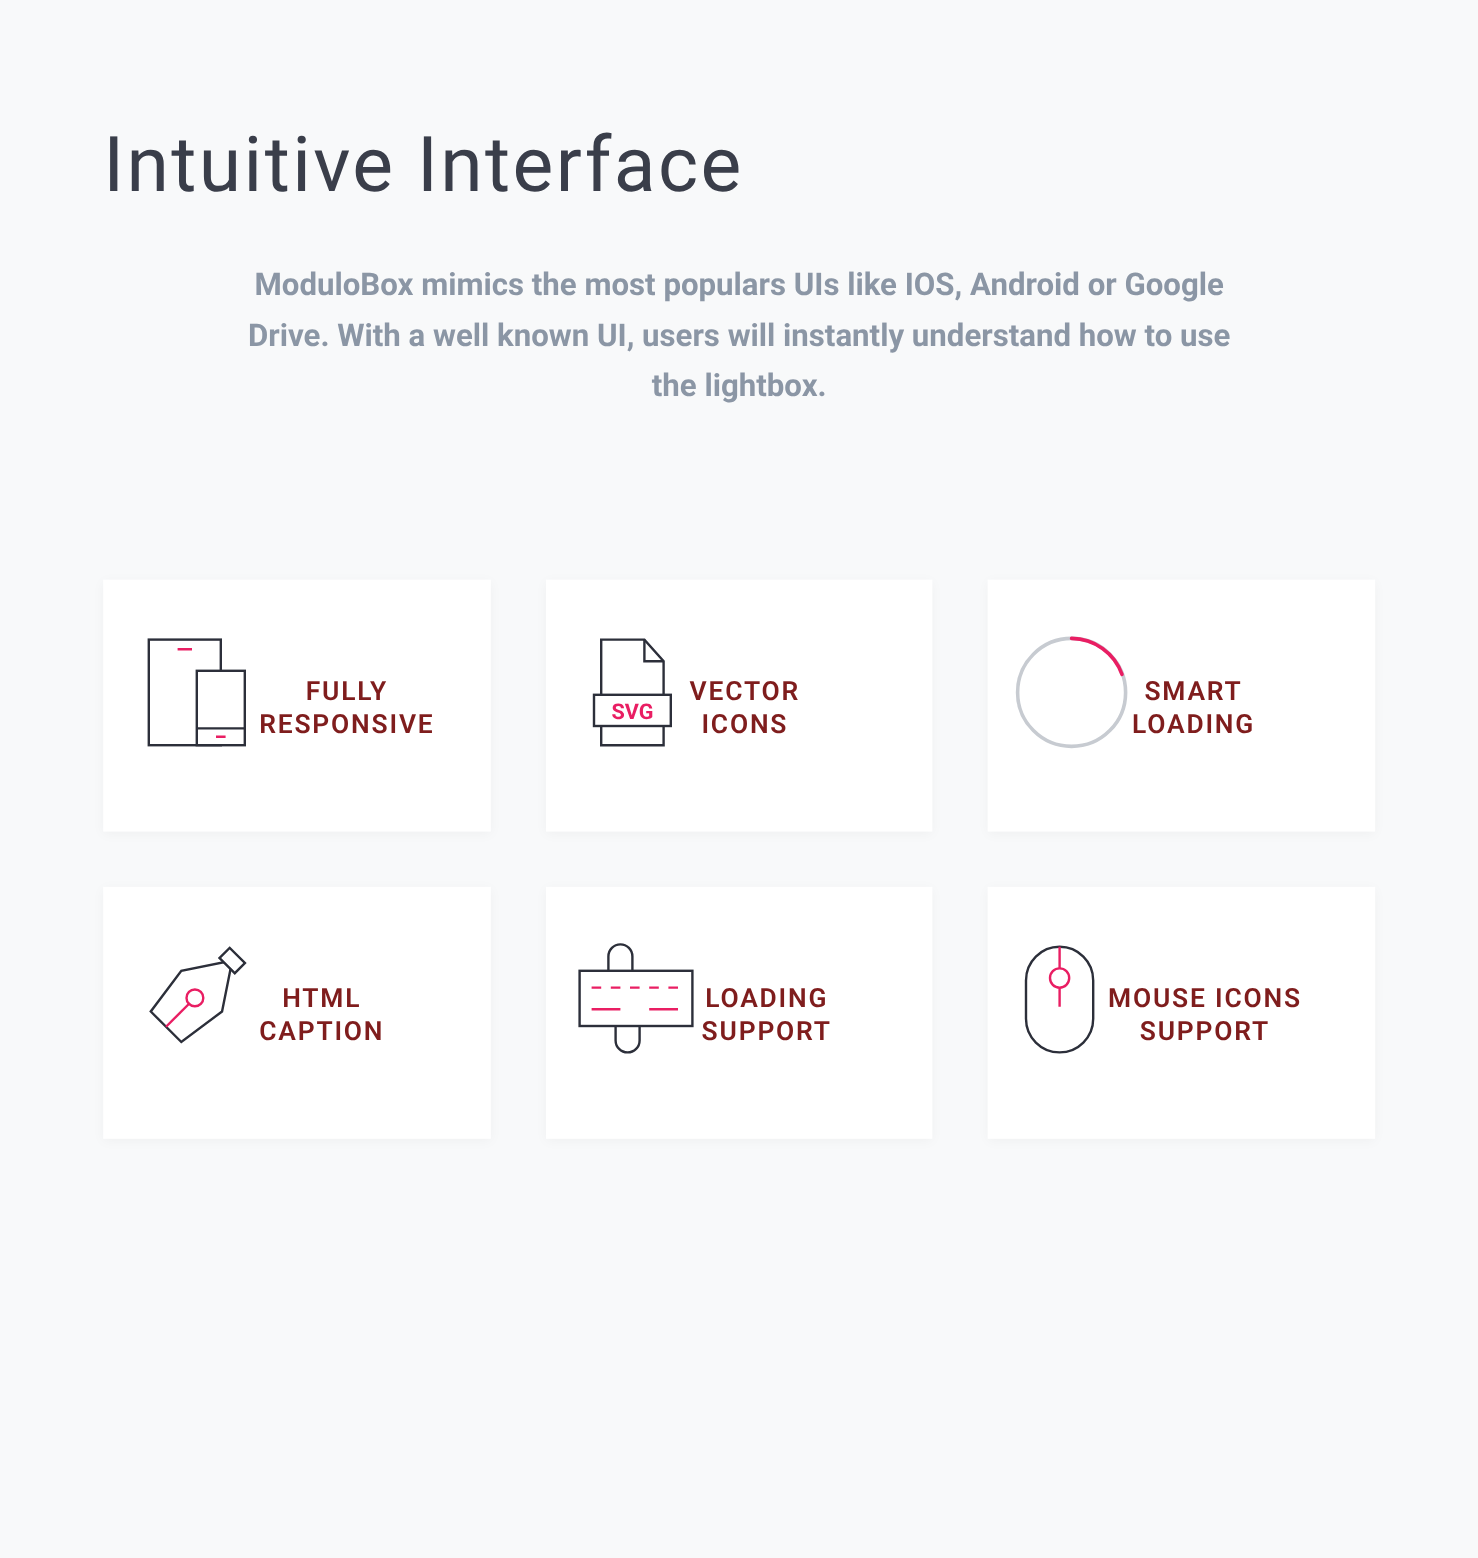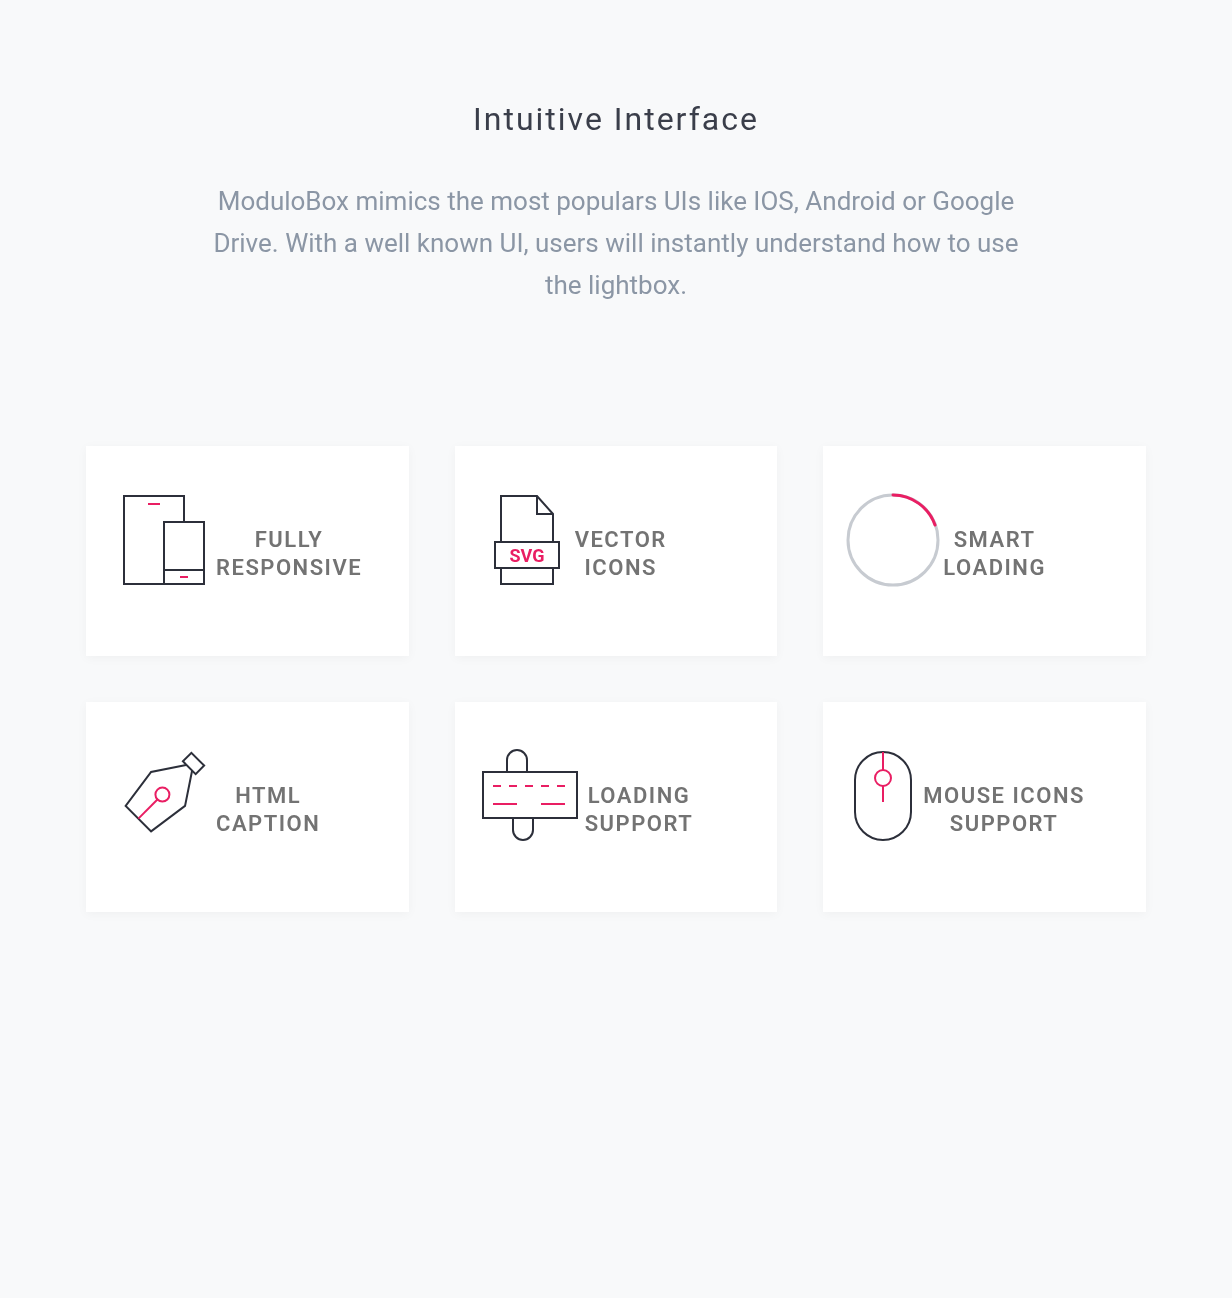--- a/index.html
+++ b/index.html
@@ -8,35 +8,34 @@
     min-height: 1298px;
     background: #f8f9fa;
     font-family: -apple-system, BlinkMacSystemFont, "Segoe UI", Roboto, sans-serif;
     padding-top: 100px;
   }
   .container {
     max-width: 1060px;
     margin: 0 auto;
   }
   .heading {
-    font-size: 32px;
+    font-size: 64px;
     font-weight: 400;
     color: #3a3e4a;
-    text-align: center;
     letter-spacing: 2px;
     margin-bottom: 42px;
   }
   .subheading {
     font-size: 26px;
     line-height: 1.62;
     color: #8b96a5;
     text-align: center;
     max-width: 820px;
     margin: 0 auto 140px auto;
-    font-weight: 400;
+    font-weight: 700;
   }
   .grid {
     display: grid;
     grid-template-columns: repeat(3, 1fr);
     gap: 46px;
   }
   .card {
     background: #ffffff;
     box-shadow: 0 2px 10px rgba(0,0,0,0.04);
     padding: 44px 20px 38px 20px;
@@ -49,21 +48,21 @@
     height: 100px;
     display: flex;
     align-items: center;
     justify-content: center;
     margin-bottom: 28px;
   }
   .card-title {
     font-size: 22px;
     font-weight: 600;
     letter-spacing: 1.5px;
-    color: #737373;
+    color: #7f1d1d;
     line-height: 1.3;
     white-space: pre-line;
   }
 </style>
 </head>
 <body>
 
 <div class="container">
   <h1 class="heading">Intuitive Interface</h1>
   <p class="subheading">ModuloBox mimics the most populars UIs like IOS, Android or Google Drive. With a well known UI, users will instantly understand how to use the lightbox.</p>

